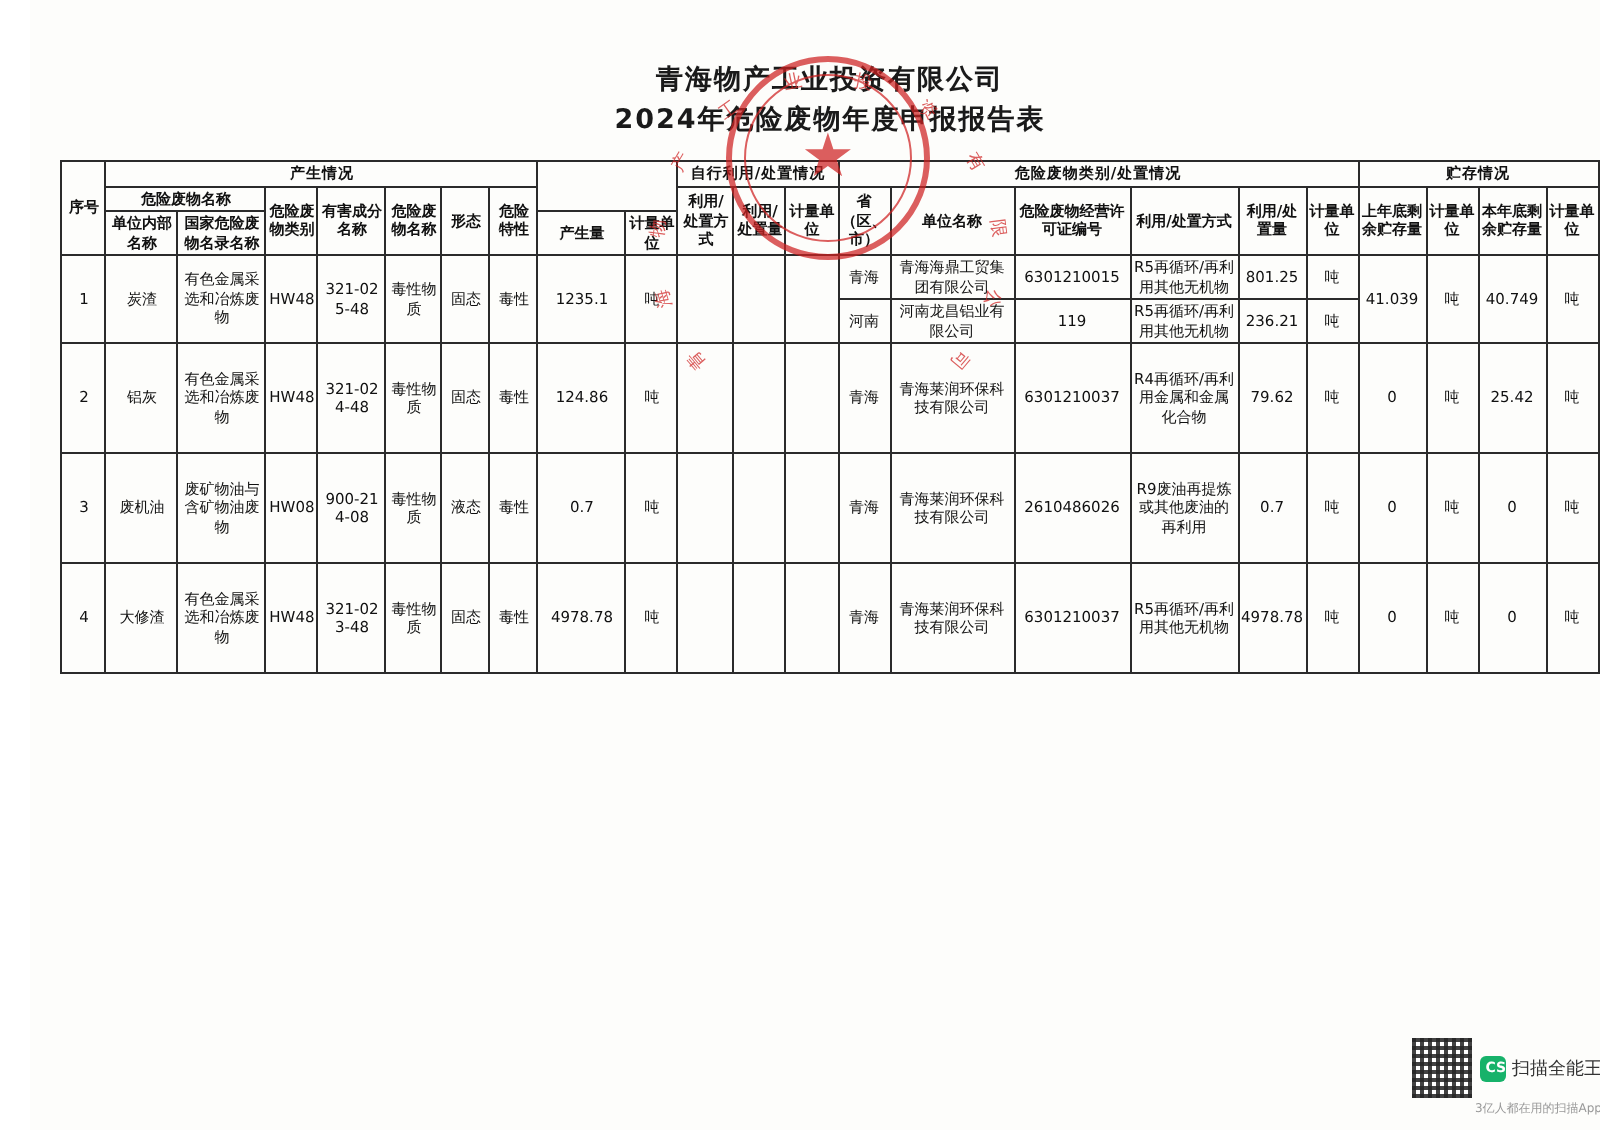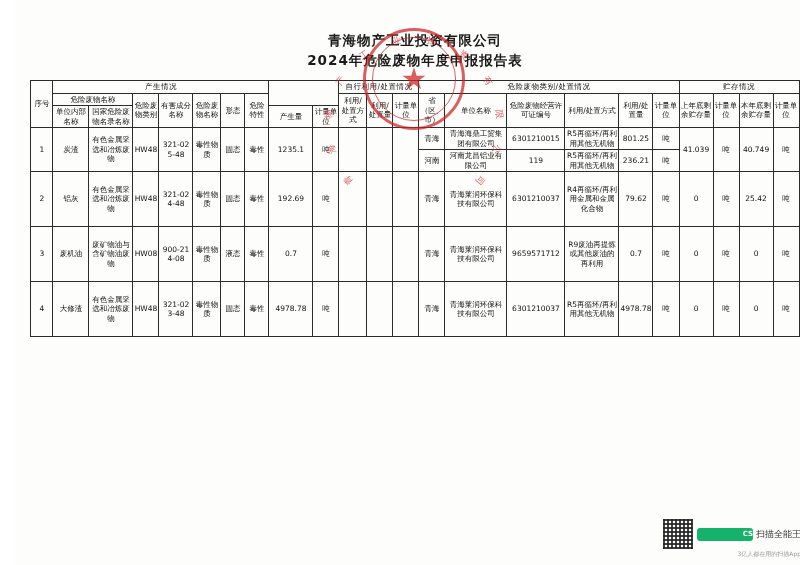--- a/index.html
+++ b/index.html
@@ -87,21 +87,21 @@
     border: 1px solid #2b2b2b;
     font-size: 7.5px;
     line-height: 9.5px;
     text-align: center;
     vertical-align: middle;
     padding: 1px 1px;
     word-break: break-all;
     color: #111;
   }
   table.main th {
-    font-weight: normal;
+    font-weight: bold;
   }
   .grp {
     font-size: 8.5px;
     letter-spacing: 0.5px;
   }
   .hdr-sub {
     font-size: 7.5px;
   }
   .seq { font-size: 9px; }
   .num { font-size: 8px; }
@@ -130,21 +130,20 @@
   }
   .cs-logo {
     width: 13px; height: 13px;
     border-radius: 3px;
     background: #17b26a;
     color: #fff;
     font-size: 7px;
     line-height: 13px;
     text-align: right;
     font-weight: bold;
-    padding-left: 43px;
   }
   .scan-label {
     font-size: 9px;
     color: #333;
   }
   .scan-note {
     position: absolute;
     right: 14px;
     bottom: 6px;
     font-size: 6px;
@@ -279,21 +278,21 @@
         </tr>
         <tr class="rowtall">
           <td rowspan="1" class="seq">2</td>
           <td rowspan="1">铝灰</td>
           <td rowspan="1">有色金属采选和冶炼废物</td>
           <td rowspan="1">HW48</td>
           <td rowspan="1">321-024-48</td>
           <td rowspan="1">毒性物质</td>
           <td rowspan="1">固态</td>
           <td rowspan="1">毒性</td>
-          <td rowspan="1" class="num">192.69</td>
+          <td rowspan="1" class="num">124.86</td>
           <td rowspan="1">吨</td>
           <td rowspan="1"></td>
           <td rowspan="1"></td>
           <td rowspan="1"></td>
           <td>青海</td>
           <td>青海莱润环保科技有限公司</td>
           <td>6301210037</td>
           <td>R4再循环/再利用金属和金属化合物</td>
           <td class="num">79.62</td>
           <td>吨</td>
@@ -311,21 +310,21 @@
           <td rowspan="1">毒性物质</td>
           <td rowspan="1">液态</td>
           <td rowspan="1">毒性</td>
           <td rowspan="1" class="num">0.7</td>
           <td rowspan="1">吨</td>
           <td rowspan="1"></td>
           <td rowspan="1"></td>
           <td rowspan="1"></td>
           <td>青海</td>
           <td>青海莱润环保科技有限公司</td>
-          <td>9659571712</td>
+          <td>2610486026</td>
           <td>R9废油再提炼或其他废油的再利用</td>
           <td class="num">0.7</td>
           <td>吨</td>
           <td rowspan="1" class="num">0</td>
           <td rowspan="1">吨</td>
           <td rowspan="1" class="num">0</td>
           <td rowspan="1">吨</td>
         </tr>
         <tr class="rowtall">
           <td rowspan="1" class="seq">4</td>

